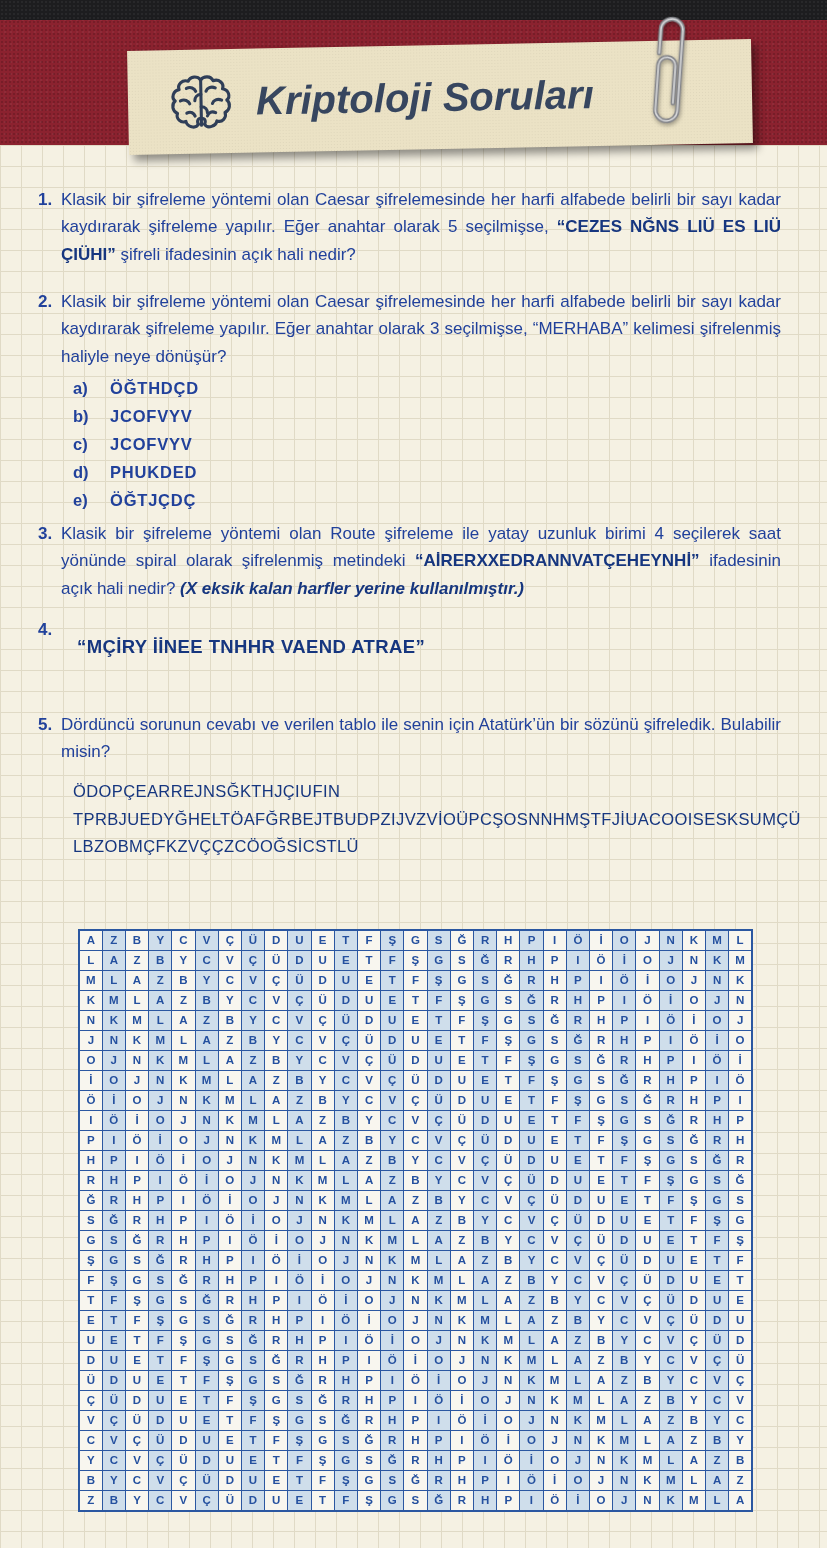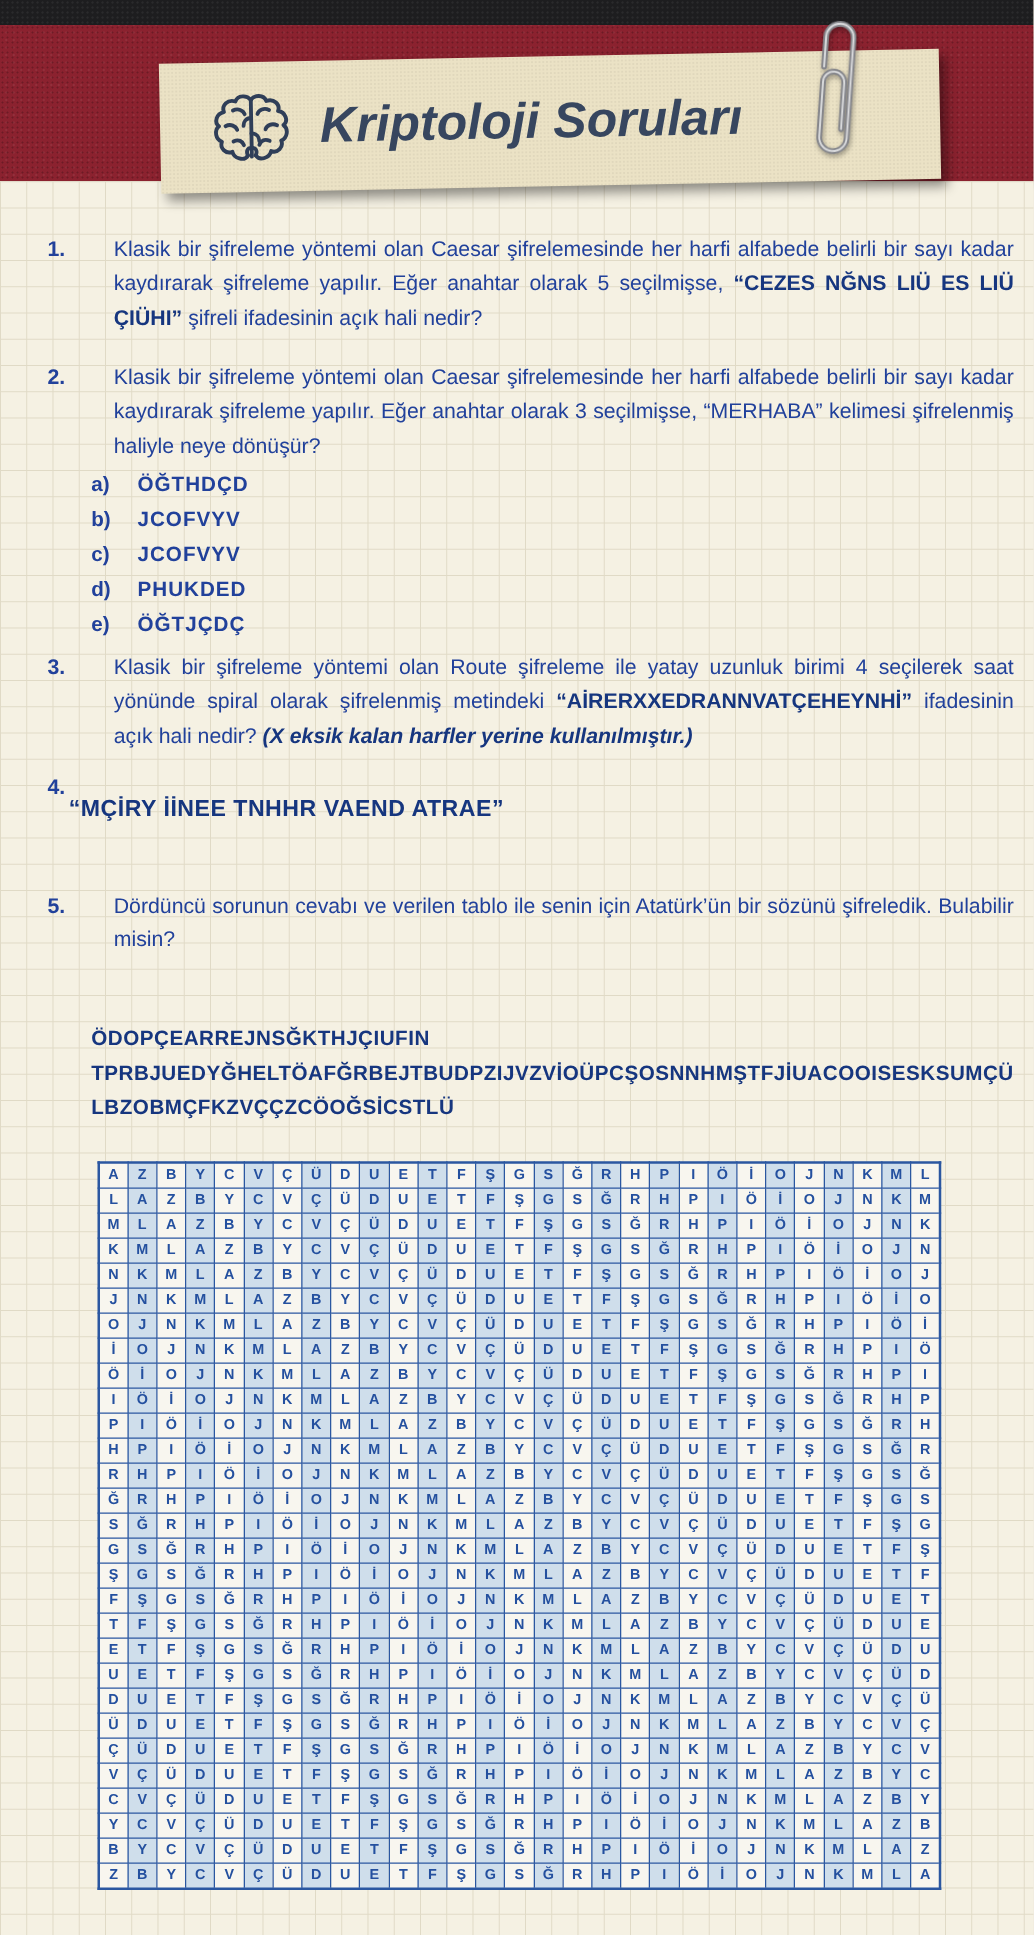--- a/index.html
+++ b/index.html
@@ -31,31 +31,31 @@
      display:flex;align-items:center;gap:22px;padding-left:40px;box-sizing:border-box;z-index:3;}
   .title{margin:0;font-size:40px;font-weight:bold;font-style:italic;
      color:var(--title,#37465f);letter-spacing:0;white-space:nowrap;}
   .brain{display:inline-flex;flex:0 0 auto;}
   .paperclip{position:absolute;left:646px;top:8px;width:48px;height:128px;z-index:4;
      transform:rotate(4deg);filter:drop-shadow(1px 2px 2px rgba(0,0,0,.35));}
   
   .q{position:absolute;left:38px;width:757px;color:var(--navy,#21419b);
      font-size:17px;line-height:27.4px;}
   .qnum{position:absolute;left:0;top:0;font-weight:bold;}
-  .qbody{margin:0 0 0 53px;width:720px;text-align:justify;}
+  .qbody{margin:0 0 0 23px;width:720px;text-align:justify;}
   .cipher-inline{font-weight:bold;color:var(--navy-dark,#16367f);}
   .note-inline{font-weight:bold;font-style:italic;color:var(--navy-dark,#16367f);}
   .opts{position:absolute;left:73px;width:700px;color:var(--navy,#21419b);font-size:16.5px;}
   .opt{display:flex;line-height:28px;}
   .opt-label{font-weight:bold;width:37px;}
   .opt-value{letter-spacing:.8px;font-weight:700;}
-  .cipher-line-big{margin:17px 0 0 17px;font-size:18.5px;font-weight:bold;
+  .cipher-line-big{margin:17px 0 0 39px;font-size:18.5px;font-weight:bold;
      letter-spacing:.4px;color:var(--navy-dark,#16367f);white-space:nowrap;}
   .cipher-block{position:absolute;left:73px;width:740px;color:var(--navy-dark,#16367f);
-     font-size:16.5px;font-weight:bold;line-height:27.6px;letter-spacing:.4px;margin-top:40px;}
+     font-size:16.5px;font-weight:normal;line-height:27.6px;letter-spacing:.4px;}
   .cipher-block .cipher-line{white-space:nowrap;}
   
   .vtable{position:absolute;left:78px;top:929px;width:675px;
      border-collapse:collapse;table-layout:fixed;
      border:2px solid var(--table-border,#2b57a1);}
   .vtable td{border:1px solid var(--table-border,#2b57a1);height:19px;
      text-align:center;vertical-align:middle;padding:0;
      font-size:11.5px;font-weight:bold;color:var(--table-text,#24509f);
      background:var(--table-cell,#f8f6ef);line-height:1;}
   .vtable td.alt{background:var(--table-alt,#cfdeeb);}

